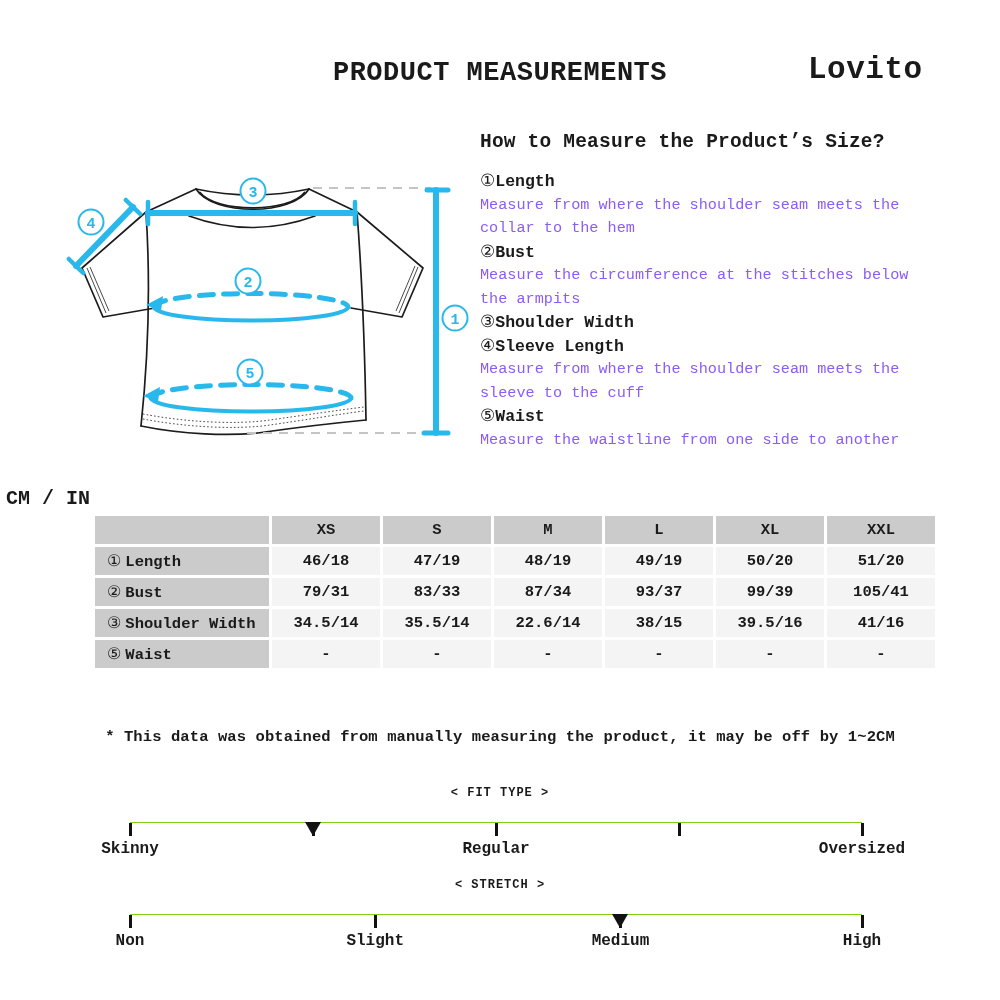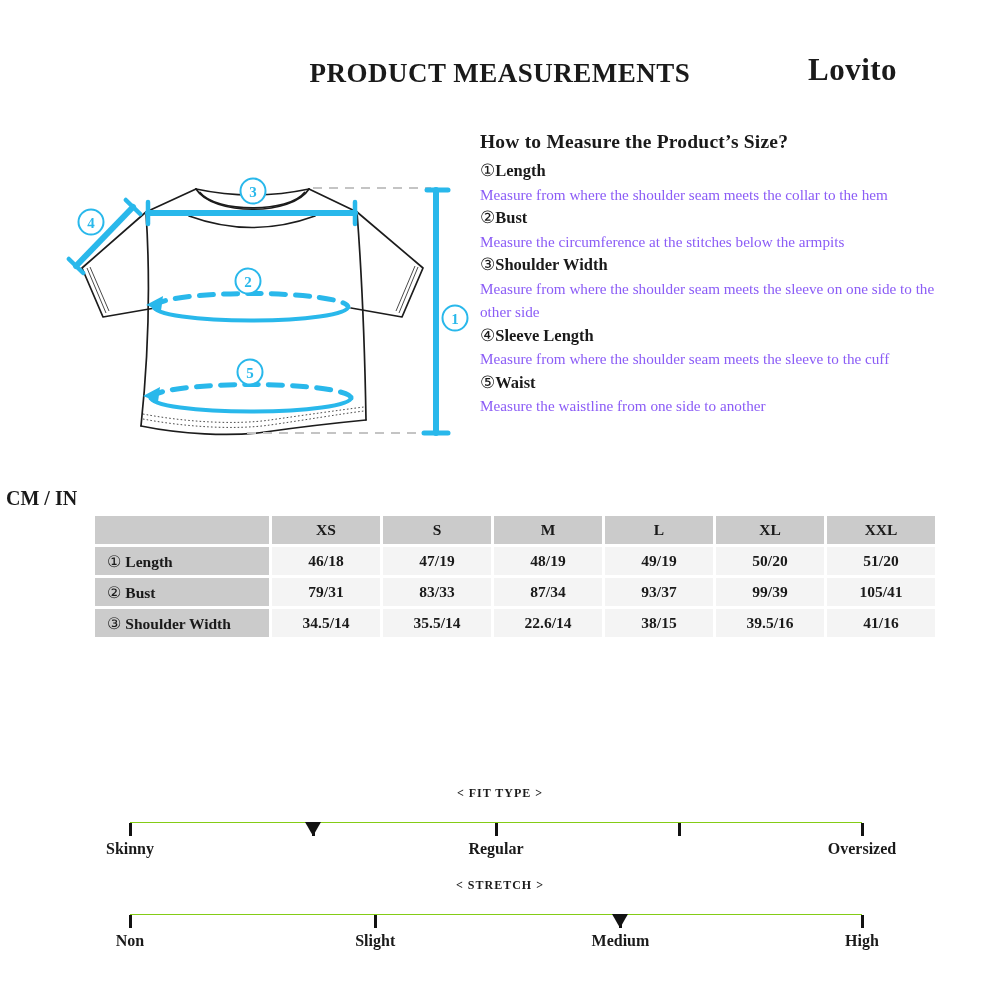--- a/index.html
+++ b/index.html
@@ -1,36 +1,36 @@
 <!DOCTYPE html>
 <html><head>
 <meta charset="utf-8">
 <style>
   * { margin:0; padding:0; box-sizing:border-box; }
   html,body { background:#ffffff; }
   .page {
     position:relative; width:1000px; height:1000px; background:#fff;
-    font-family:Liberation Serif, serif; color:#1a1a1a;
+    font-family:Liberation Mono, monospace; color:#1a1a1a;
     overflow:hidden;
     padding-left:16px;
   }
   
   .title {
     position:absolute; top:58px; left:0; width:1000px; text-align:center;
     font-size:27px; font-weight:bold; letter-spacing:0.5px;
   }
   .logo {
     position:absolute; top:52px; left:808px; width:120px;
     font-size:31px; font-weight:bold; letter-spacing:0.5px;
   }
   
   .diagram { position:absolute; left:55px; top:160px; width:420px; height:310px; }
   
   .howto { position:absolute; left:480px; top:131px; width:460px; }
-  .howto h2 { font-size:19.5px; font-weight:bold; margin-bottom:6px; letter-spacing:0.2px; }
+  .howto h2 { font-size:19.5px; font-weight:bold; margin-bottom:17px; letter-spacing:0.2px; }
   .hm-label { font-size:16.5px; font-weight:bold; line-height:23.5px; }
   .hm-label .num { font-weight:normal; font-size:17px; }
   .hm-desc { font-size:15.2px; line-height:23.5px; color:#8b5cf6; }
   
   .cmin {
     position:absolute; top:487px; left:6px; width:933px; text-align:left;
     font-size:20px; font-weight:bold;
   }
   table.size {
     position:absolute; left:92px; top:513px;
@@ -143,21 +143,20 @@
   <div class="howto">
     <h2>How to Measure the Product’s Size?</h2>
 
     <div class="hm-label"><span class="num">①</span><span>Length</span></div>
     <div class="hm-desc">Measure from where the shoulder seam meets the collar to the hem</div>
 
     <div class="hm-label"><span class="num">②</span><span>Bust</span></div>
     <div class="hm-desc">Measure the circumference at the stitches below the armpits</div>
 
     <div class="hm-label"><span class="num">③</span><span>Shoulder Width</span></div>
-    <div class="hm-desc">Measure from where the shoulder seam meets the sleeve on one side to the other side</div>
 
     <div class="hm-label"><span class="num">④</span><span>Sleeve Length</span></div>
     <div class="hm-desc">Measure from where the shoulder seam meets the sleeve to the cuff</div>
 
     <div class="hm-label"><span class="num">⑤</span><span>Waist</span></div>
     <div class="hm-desc">Measure the waistline from one side to another</div>
   </div>
 
   <div class="cmin">CM / IN</div>
 
@@ -192,23 +191,33 @@
     </tr>
     <tr>
       <td class="lbl"><span class="num">③</span><span>Shoulder Width</span></td>
       <td class="val">34.5/14</td>
       <td class="val">35.5/14</td>
       <td class="val">22.6/14</td>
       <td class="val">38/15</td>
       <td class="val">39.5/16</td>
       <td class="val">41/16</td>
     </tr>
+    <tr>
+      <td class="lbl"><span class="num">⑤</span><span>Waist</span></td>
+      <td class="val">-</td>
+      <td class="val">-</td>
+      <td class="val">-</td>
+      <td class="val">-</td>
+      <td class="val">-</td>
+      <td class="val">-</td>
+    </tr>
   </tbody>
     </table>
 
+  <div class="footnote">* This data was obtained from manually measuring the product, it may be off by 1~2CM</div>
 
   <div class="scale-title" id="fit-title">&lt; FIT TYPE &gt;</div>
   <div class="scale" id="fit-scale">
     <div class="tick" style="left: 0%;"></div>
     <div class="tick" style="left: 25%;"></div>
     <div class="tick" style="left: 50%;"></div>
     <div class="tick" style="left: 75%;"></div>
     <div class="tick" style="left: 100%;"></div>
     <div class="marker" style="left: 25%;"></div>
     <span class="scale-label" style="left: 0%;">Skinny</span>

